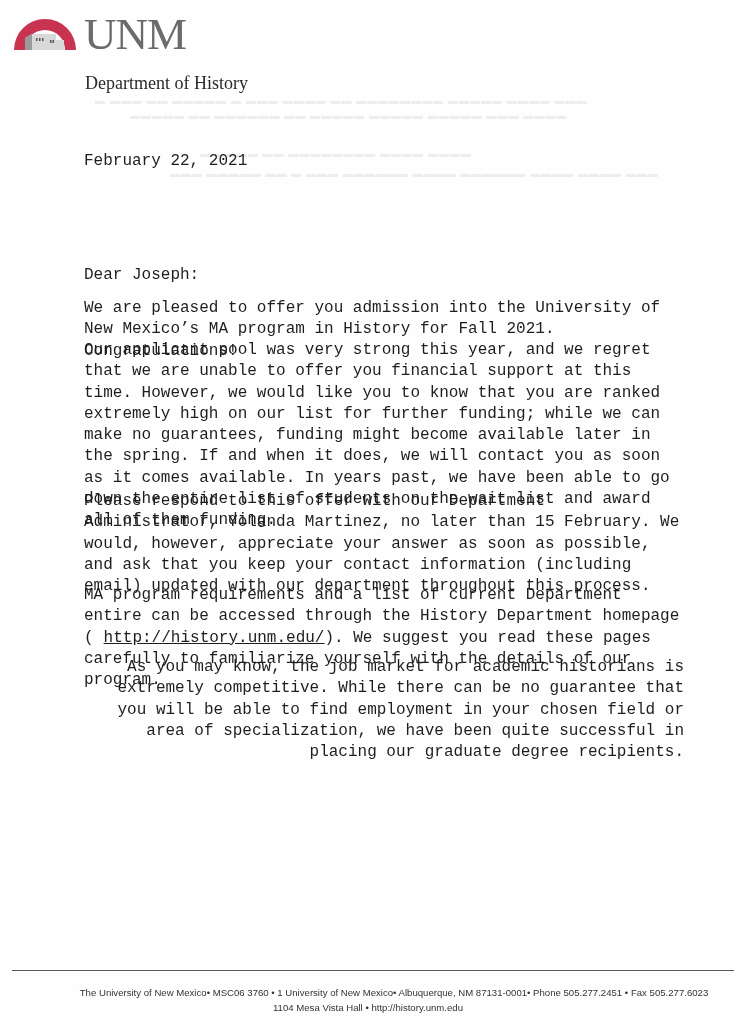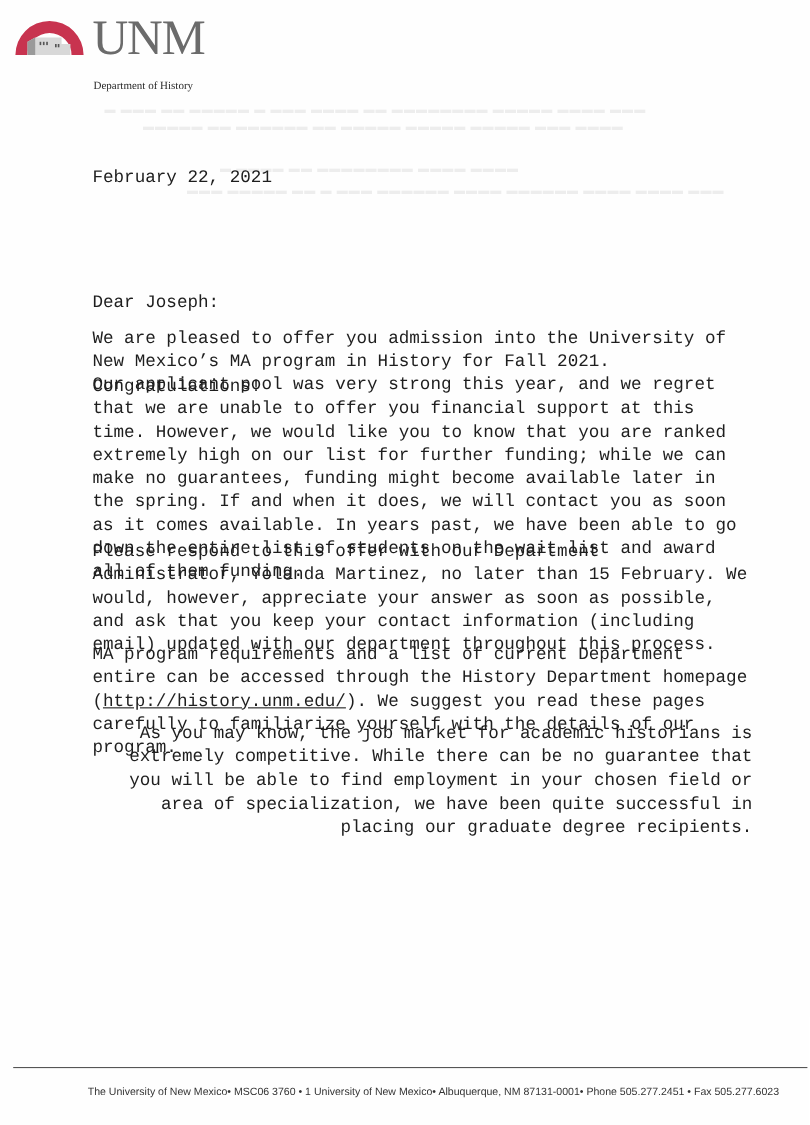--- a/index.html
+++ b/index.html
@@ -1,33 +1,33 @@
 <!DOCTYPE html>
 <html><head>
   <meta charset="utf-8">
   <style>
     html, body { margin: 0; padding: 0; background: #ffffff; }
     body { width: 736px; height: 1023px; position: relative; overflow: hidden; }
     .page { position: absolute; left: 0; top: 0; width: 736px; height: 1023px; background: #fefefe; }
 
     .logo { position: absolute; left: 12px; top: 12px; width: 66px; height: 40px; }
     .wordmark { position: absolute; left: 84px; top: 14px; font-family: Liberation Serif, serif; font-size: 45px; line-height: 40px; color: #6b6b6b; letter-spacing: -1px; }
-    .dept { position: absolute; left: 85px; top: 73px; font-family: "Liberation Serif", serif; font-size: 10px; color: #2a2a2a; }
+    .dept { position: absolute; left: 85px; top: 73px; font-family: "Liberation Serif", serif; font-size: 18px; color: #2a2a2a; }
 
     .faint { position: absolute; font-family: "Liberation Sans", sans-serif; font-size: 10px; color: #ededed; white-space: nowrap; letter-spacing: 1px; }
 
     .letter { position: absolute; left: 84px; width: 600px; font-family: Liberation Mono, monospace; font-size: 16px; line-height: 21.3px; color: #1e1e1e; margin: 0; }
     .date { top: 151px; }
     .salutation { top: 265px; }
     .p1 { top: 298px; }
     .p2 { top: 340px; }
     .p3 { top: 491px; }
     .p4 { top: 585px; }
     .p5 { top: 657px; text-align: right; }
-    .link { text-decoration: underline; color: #1e1e1e; }
+    .link { text-decoration: underline; color: #1e1e1e; margin-left: 10px; }
 
     .footer-rule { position: absolute; left: 12px; top: 970px; width: 722px; height: 1px; background: #555; }
     .footer { position: absolute; left: 0; width: 736px; text-align: center; font-family: "Liberation Sans", sans-serif; font-size: 9.6px; color: #333; white-space: nowrap; }
     .footer-1 { top: 987px; left: 26px; }
     .footer-2 { top: 1002px; }
   </style>
 </head>
 <body>
 
 <div class="page">
@@ -53,13 +53,14 @@
   <p class="letter date">February 22, 2021</p>
   <p class="letter salutation">Dear Joseph:</p>
   <p class="letter p1">We are pleased to offer you admission into the University of New Mexico’s MA program in History for Fall 2021.  Congratulations!</p>
   <p class="letter p2">Our applicant pool was very strong this year, and we regret that we are unable to offer you financial support at this time.  However, we would like you to know that you are ranked extremely high on our list for further funding; while we can make no guarantees, funding might become available later in the spring.  If and when it does, we will contact you as soon as it comes available.  In years past, we have been able to go down the entire list of students on the wait list and award all of them funding.</p>
   <p class="letter p3">Please respond to this offer with our Department Administrator, Yolanda Martinez, no later than 15 February.  We would, however, appreciate your answer as soon as possible, and ask that you keep your contact information (including email) updated with our department throughout this process.</p>
   <p class="letter p4"><span>MA program requirements and a list of current Department entire can be accessed through the History Department homepage (</span><span class="link">http://history.unm.edu/</span><span>).  We suggest you read these pages carefully to familiarize yourself with the details of our program.</span></p>
   <p class="letter p5">As you may know, the job market for academic historians is extremely competitive. While there can be no guarantee that you will be able to find employment in your chosen field or area of specialization, we have been quite successful in placing our graduate degree recipients.</p>
 
   <div class="footer-rule"></div>
   <div class="footer footer-1">The University of New Mexico• MSC06 3760 • 1 University of New Mexico• Albuquerque, NM 87131-0001• Phone 505.277.2451 • Fax 505.277.6023</div>
+  <div class="footer footer-2">1104 Mesa Vista Hall • http://history.unm.edu</div>
 </div>
 
 </body></html>

